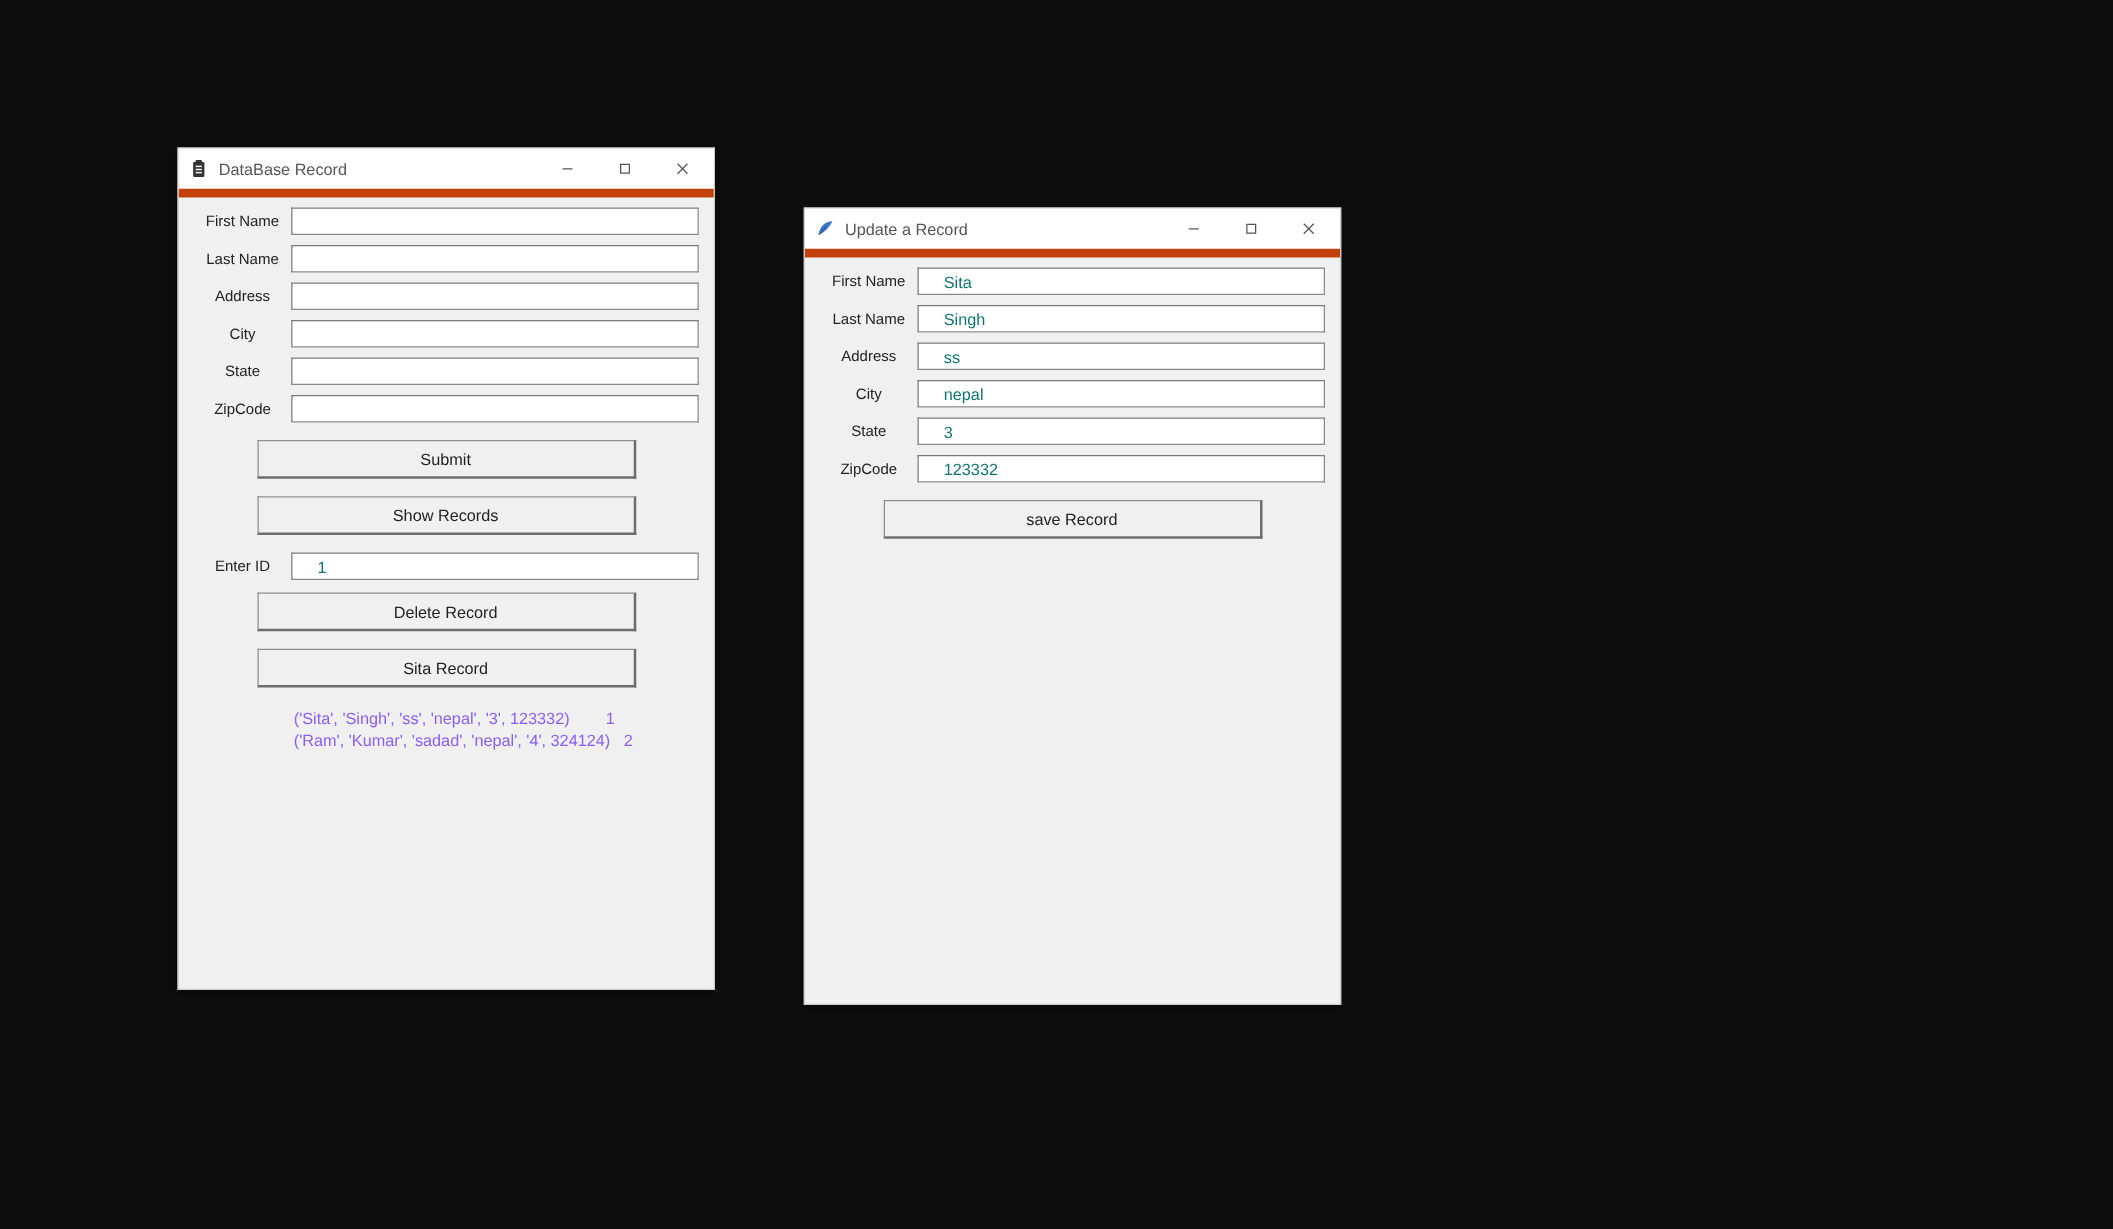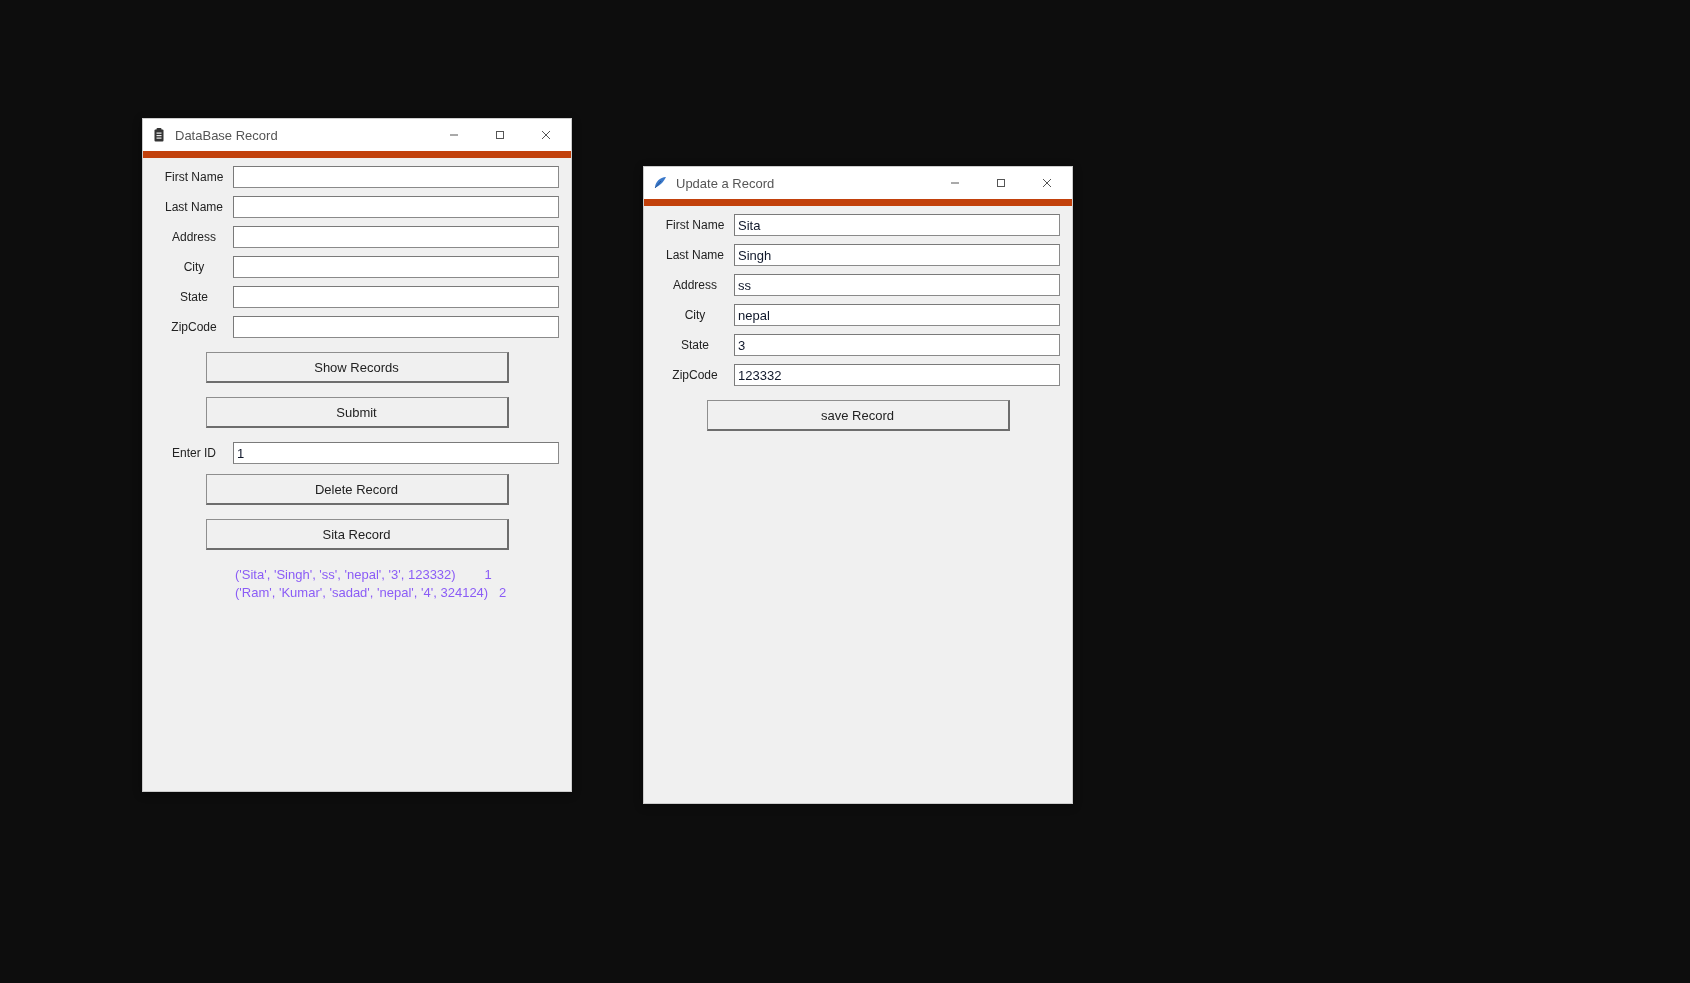--- a/index.html
+++ b/index.html
@@ -63,24 +63,24 @@
     font-size: 12px;
     flex-shrink: 0;
   }
   .form-row input[type=text] {
     flex: 1;
     height: 20px;
     background: #ffffff;
     border: 1px solid #8a8a8a;
     border-top-color: #7a7a7a;
     border-left-color: #7a7a7a;
-    padding: 0 3px;
+    padding: 0 20px;
     font-family: inherit;
     font-size: 13px;
-    color: #0f172a;
+    color: #0f766e;
     outline: none;
   }
   .btn-row {
     display: flex;
     justify-content: center;
     margin: 14px 0 6px 0;
   }
   .tk-btn {
     width: 300px;
     height: 28px;
@@ -166,27 +166,27 @@
       <span class="lbl">State</span>
       <input type="text" value="" style="">
     </div>
     <div class="form-row">
       <span class="lbl">ZipCode</span>
       <input type="text" value="" style="">
     </div>
 
     <div class="btn-row">
       <div class="tk-btn">
+          <span>Submit</span>
+        </div>
+    </div>
+
+    <div class="btn-row">
+      <div class="tk-btn">
           <span>Show Records</span>
-        </div>
-    </div>
-
-    <div class="btn-row">
-      <div class="tk-btn">
-          <span>Submit</span>
         </div>
     </div>
 
     <div class="spacer-small"></div>
 
     <div class="form-row">
       <span class="lbl">Enter ID</span>
       <input type="text" value="1" style="">
     </div>
 

